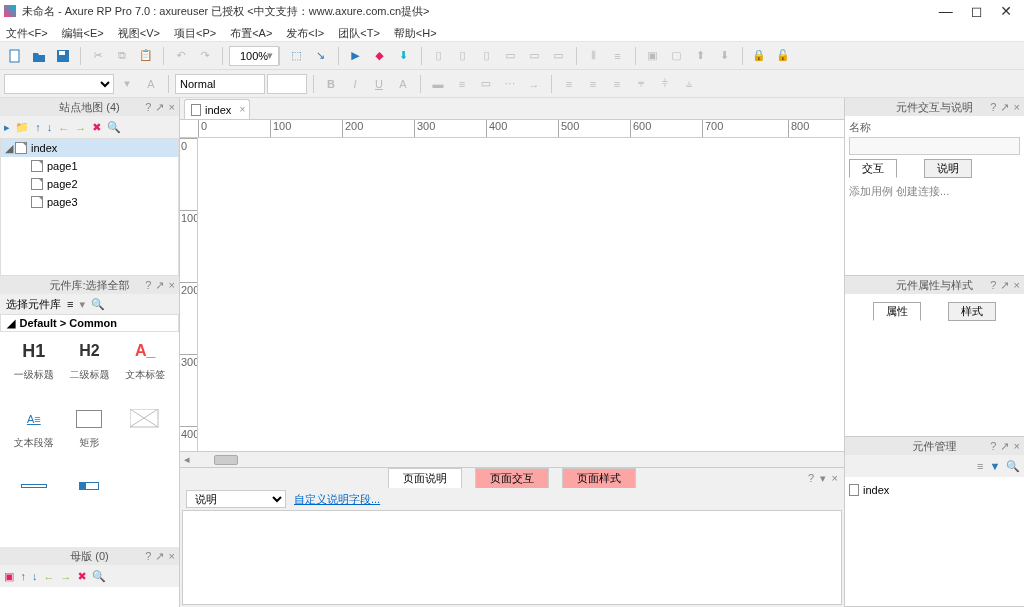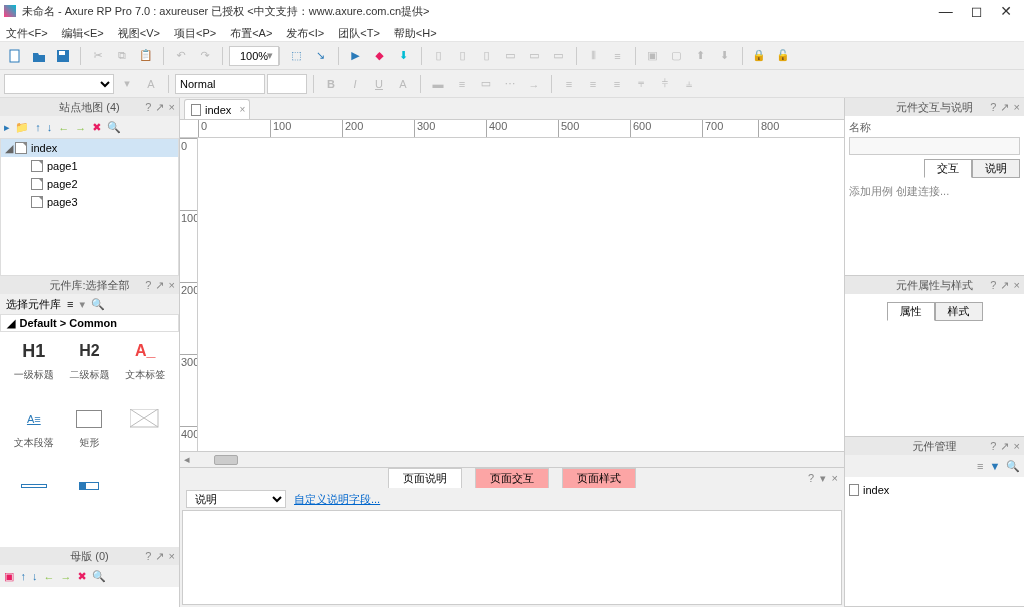--- a/index.html
+++ b/index.html
@@ -68,21 +68,21 @@
 .btab { padding: 2px 14px; border: 1px solid #ccc; background: #fca5a5; cursor: pointer; border-bottom: none; }
 .btab.active { background: #fff; }
 .bottom-row { height: 22px; display: flex; align-items: center; padding: 0 6px; gap: 8px; }
 .desc-select { width: 100px; height: 18px; border: 1px solid #ccc; background: #fff; padding: 0 4px; }
 .desc-link { color: #0066cc; text-decoration: underline; cursor: pointer; }
 .bottom-body { flex: 1; background: #fff; border: 1px solid #ccc; margin: 0 2px 2px; }
 .rp-section { border-bottom: 1px solid #ccc; display: flex; flex-direction: column; }
 .rp-body { flex: 1; background: #fff; padding: 4px; }
 .rp-label { color: #666; margin-bottom: 2px; display: block; }
 .rp-input { width: 100%; height: 18px; border: 1px solid #ccc; background: #f8f8f8; }
-.rp-tabs { display: flex; justify-content: flex-end; margin-top: 4px; }
+.rp-tabs { display: flex; justify-content: flex-start; margin-top: 4px; gap: 27px; }
 .rp-tab { padding: 1px 12px; border: 1px solid #aaa; background: #f0f0f0; cursor: pointer; }
 .rp-tab.active { background: #fff; border-bottom-color: #fff; }
 .rp-hint { color: #888; margin-top: 6px; }
 .outline-body { flex: 1; background: #fff; padding: 4px; }
 .outline-row { display: flex; align-items: center; gap: 4px; height: 18px; }
 
 svg { display: block; }
 </style>
 </head>
 <body>
@@ -341,21 +341,21 @@
     </div>
     <div class="ruler-h" id="ruler-h">
         <div class="tick" style="left: 18px;">0</div>
         <div class="tick" style="left: 90px;">100</div>
         <div class="tick" style="left: 162px;">200</div>
         <div class="tick" style="left: 234px;">300</div>
         <div class="tick" style="left: 306px;">400</div>
         <div class="tick" style="left: 378px;">500</div>
         <div class="tick" style="left: 450px;">600</div>
         <div class="tick" style="left: 522px;">700</div>
-        <div class="tick" style="left: 578px;">800</div>
+        <div class="tick" style="left: 608px;">800</div>
       </div>
     <div class="canvas-wrap">
       <div class="ruler-v" id="ruler-v">
           <div class="tick" style="top: 0px;">0</div>
           <div class="tick" style="top: 72px;">100</div>
           <div class="tick" style="top: 144px;">200</div>
           <div class="tick" style="top: 216px;">300</div>
           <div class="tick" style="top: 288px;">400</div>
         </div>
       <div class="canvas"></div>

